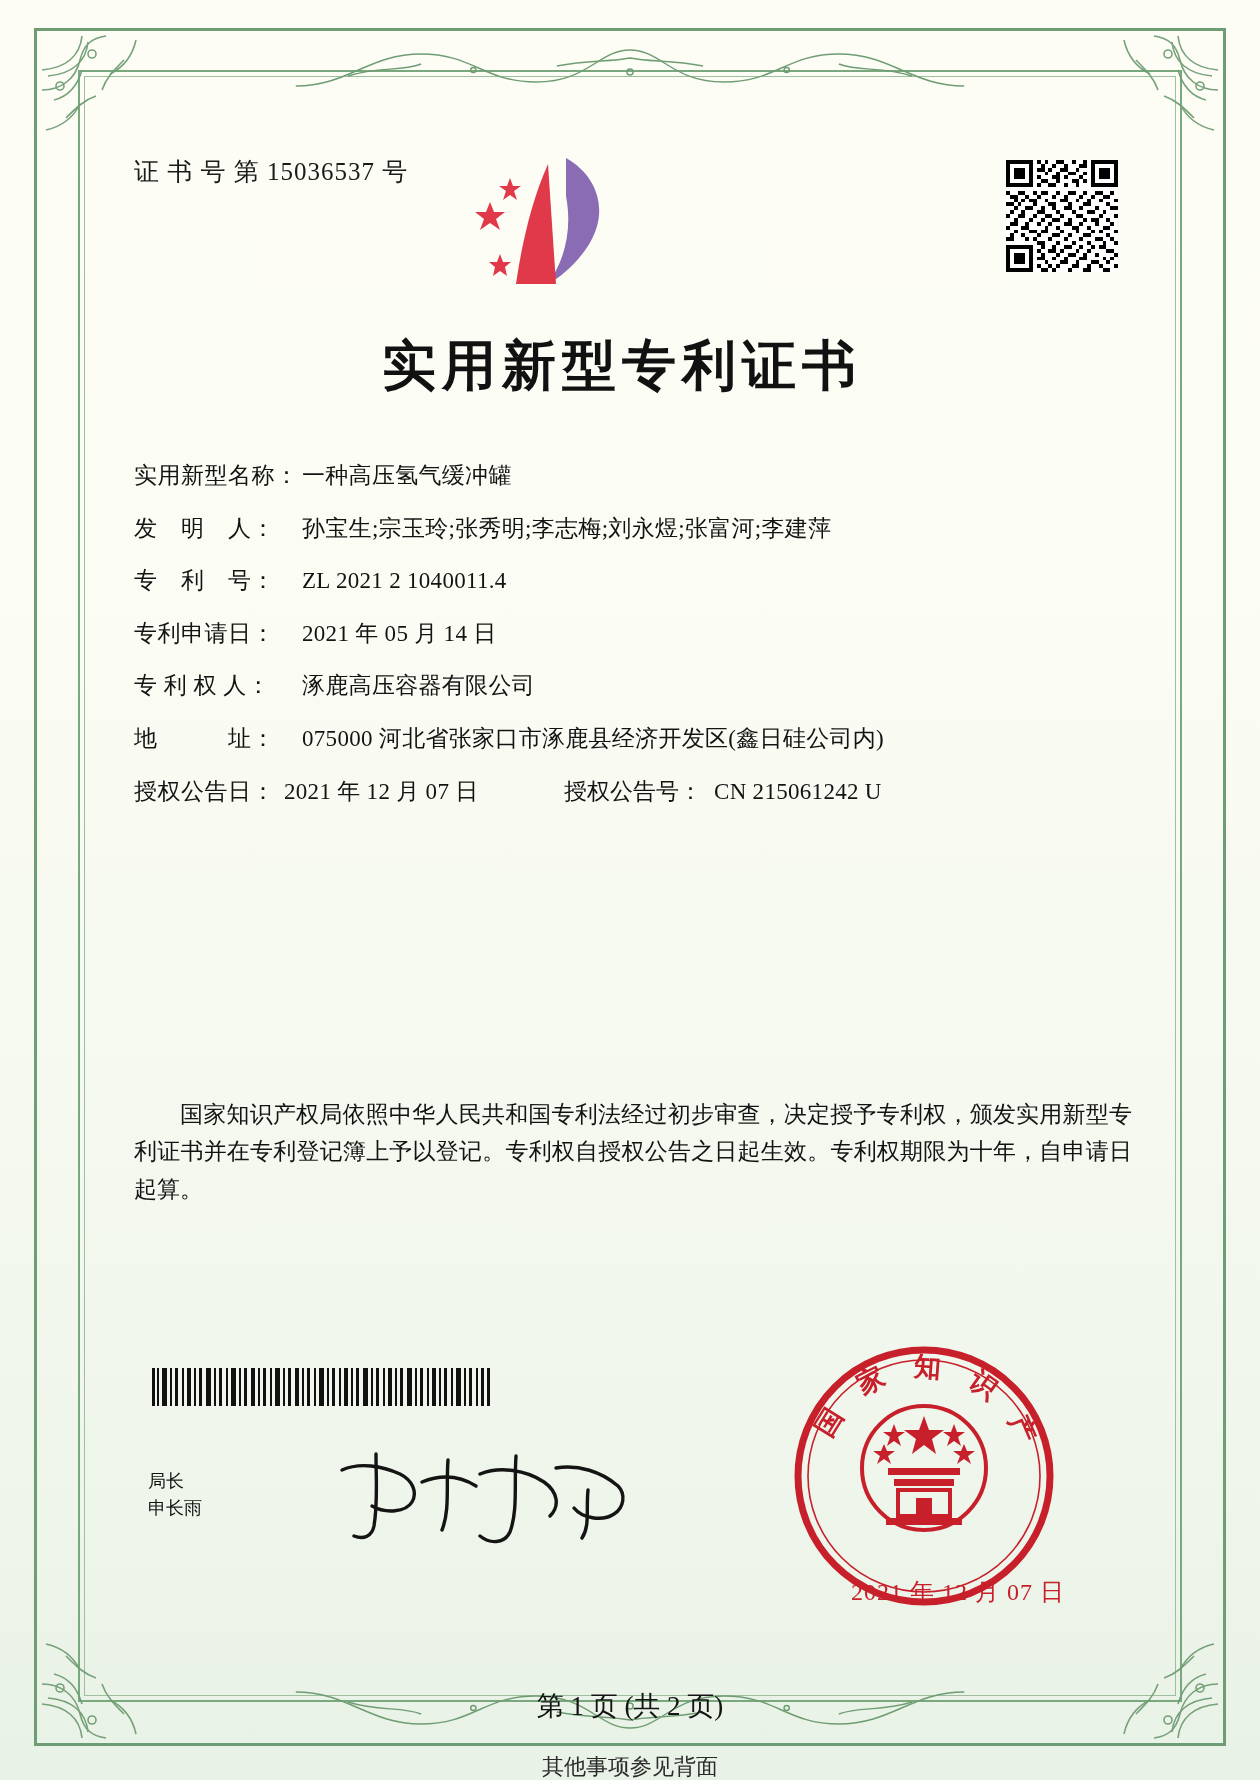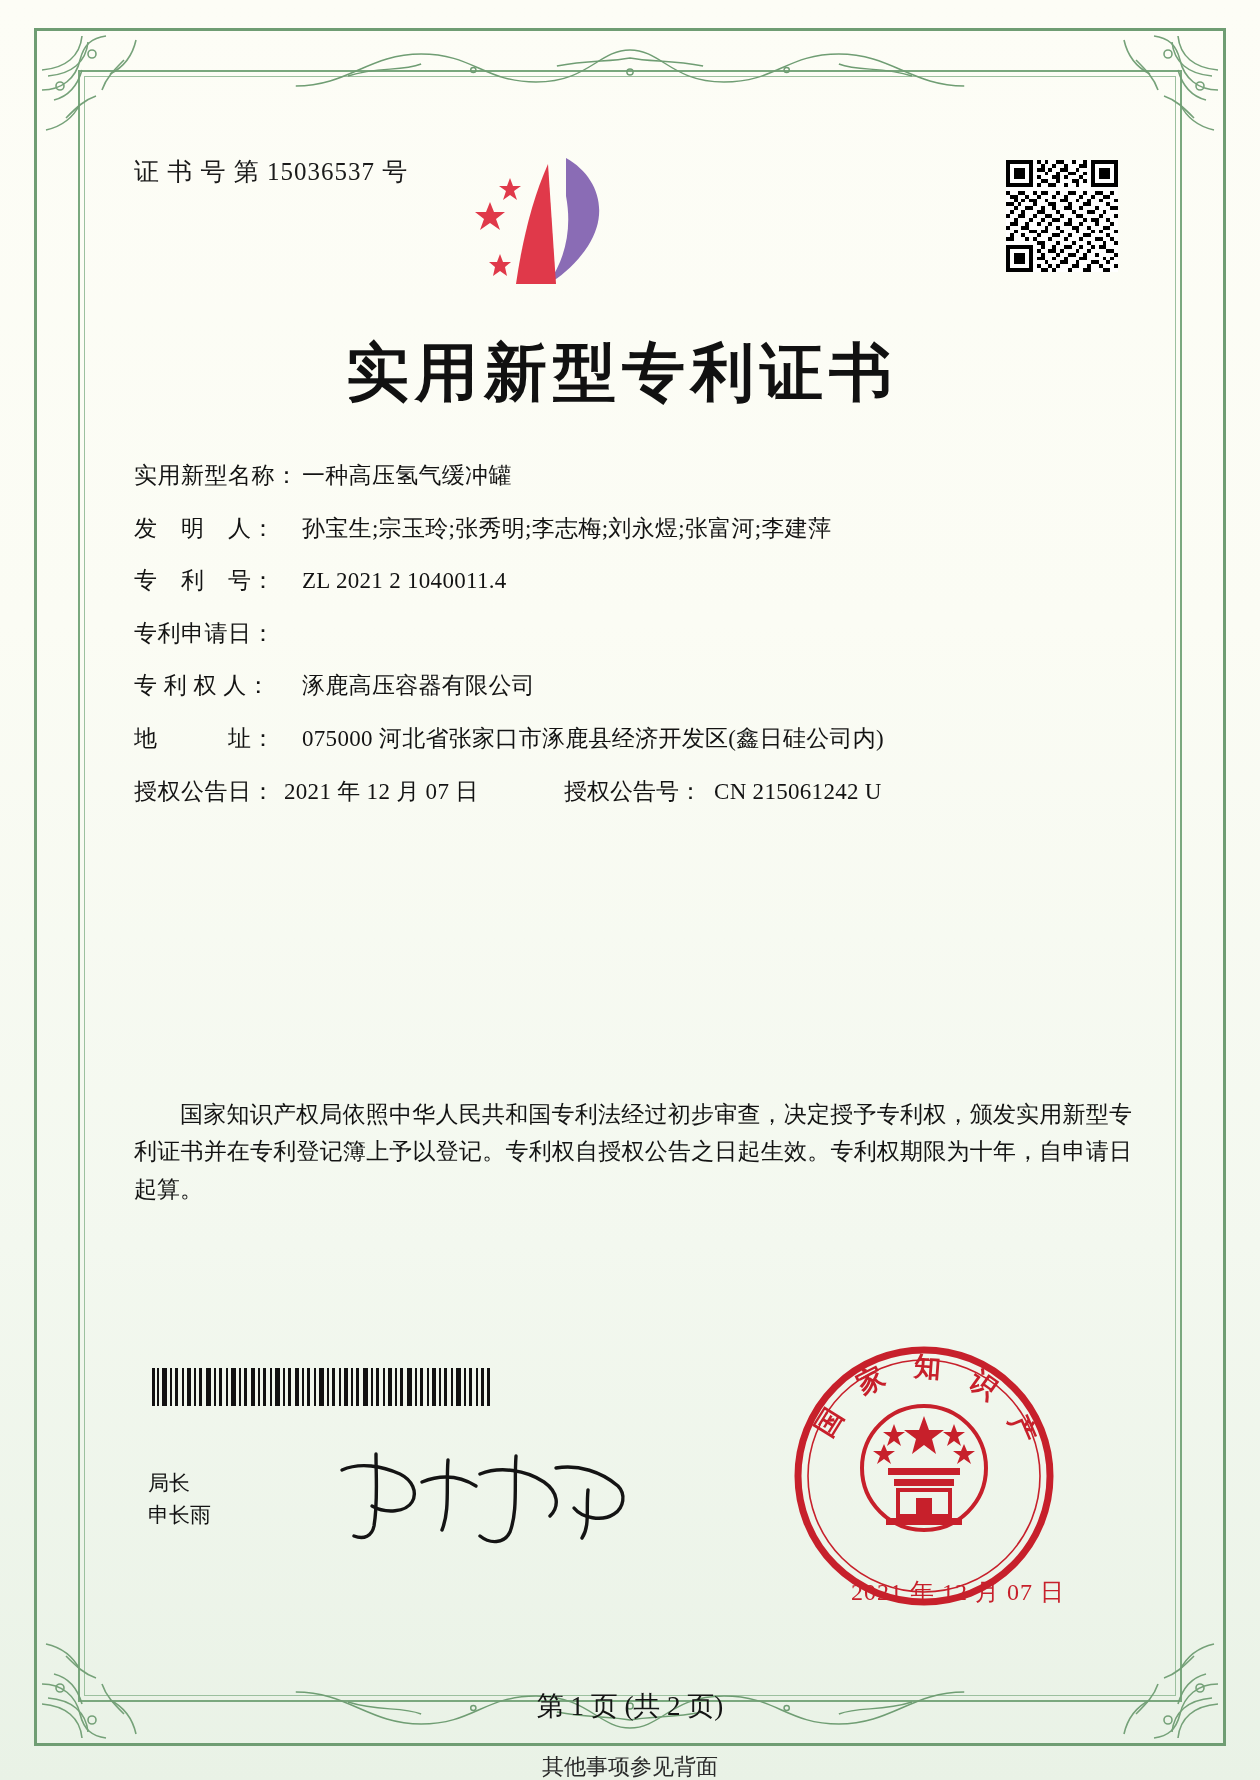--- a/index.html
+++ b/index.html
@@ -78,21 +78,21 @@
     position: absolute;
     right: 142px; top: 160px;
     width: 112px; height: 112px;
   }
   .qr svg { display:block; }
 
   .title {
     position: absolute;
     left: 0; right: 16px; top: 330px;
     text-align: center;
-    font-size: 63px;
+    font-size: 54px;
     font-weight: bold;
     letter-spacing: 6px;
     color: #111;
     font-family: "DejaVu Sans", "Liberation Sans", sans-serif;
   }
 
   .fields {
     position: absolute;
     left: 134px; top: 462px; right: 120px;
     font-size: 23px;
@@ -145,21 +145,21 @@
   .barcode {
     position: absolute;
     left: 152px; top: 1368px;
     width: 340px; height: 38px;
   }
   .barcode svg { display:block; width:100%; height:100%; }
 
   .signature-block {
     position: absolute;
     left: 148px; top: 1468px;
-    font-size: 21px;
+    font-size: 18px;
     color: #131313;
     line-height: 1.5;
   }
   .sig-img {
     position: absolute;
     left: 330px; top: 1440px;
     width: 300px; height: 110px;
     color: #141414;
   }
   .sig-img svg { width: 100%; height: 100%; display: block; }
@@ -506,20 +506,21 @@
     <div class="field-row">
       <div class="field-label">发　明　人：</div>
       <div class="field-value">孙宝生;宗玉玲;张秀明;李志梅;刘永煜;张富河;李建萍</div>
     </div>
     <div class="field-row">
       <div class="field-label">专　利　号：</div>
       <div class="field-value">ZL 2021 2 1040011.4</div>
     </div>
     <div class="field-row">
       <div class="field-label">专利申请日：</div>
+      <div class="field-value">2021 年 05 月 14 日</div>
     </div>
     <div class="field-row">
       <div class="field-label">专 利 权 人：</div>
       <div class="field-value">涿鹿高压容器有限公司</div>
     </div>
     <div class="field-row">
       <div class="field-label">地　　　址：</div>
       <div class="field-value">075000 河北省张家口市涿鹿县经济开发区(鑫日硅公司内)</div>
     </div>
     <div class="field-row two-col">

